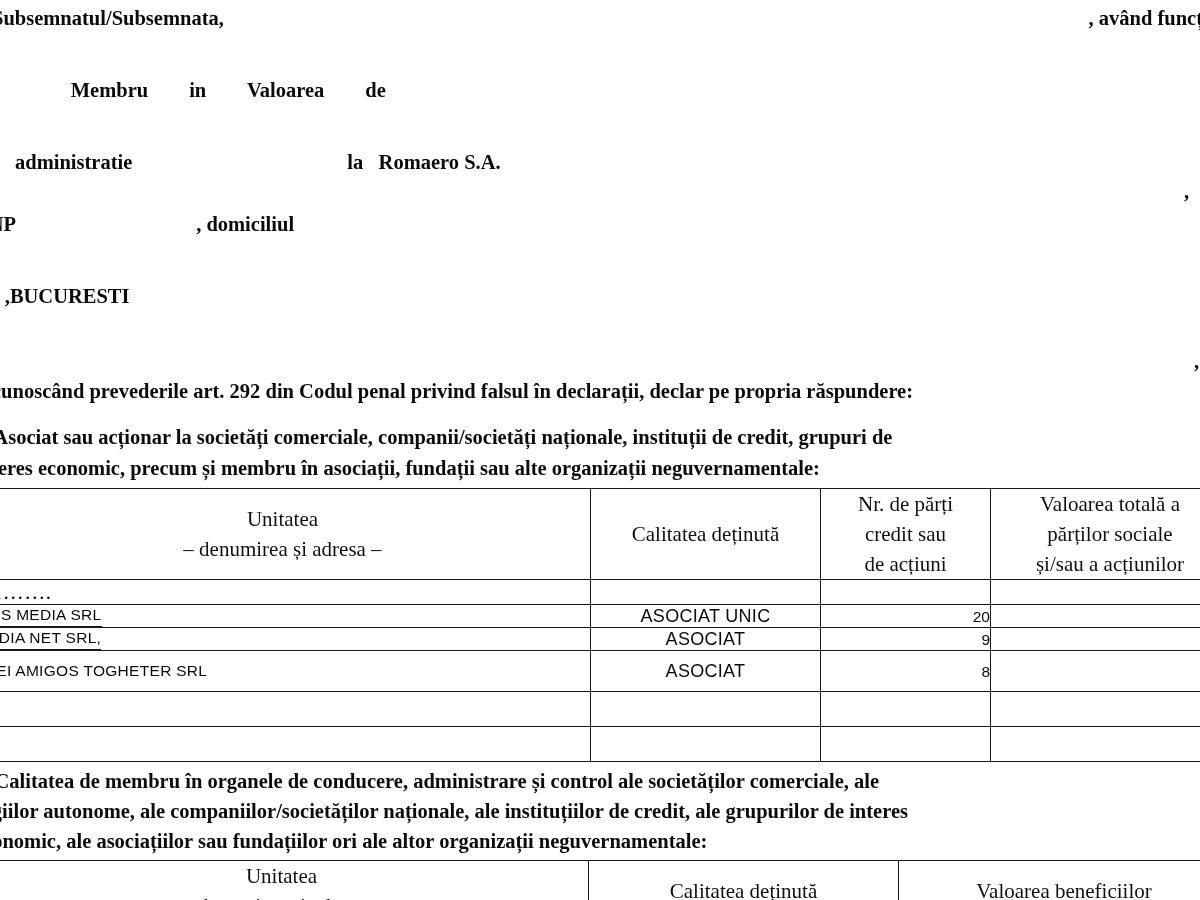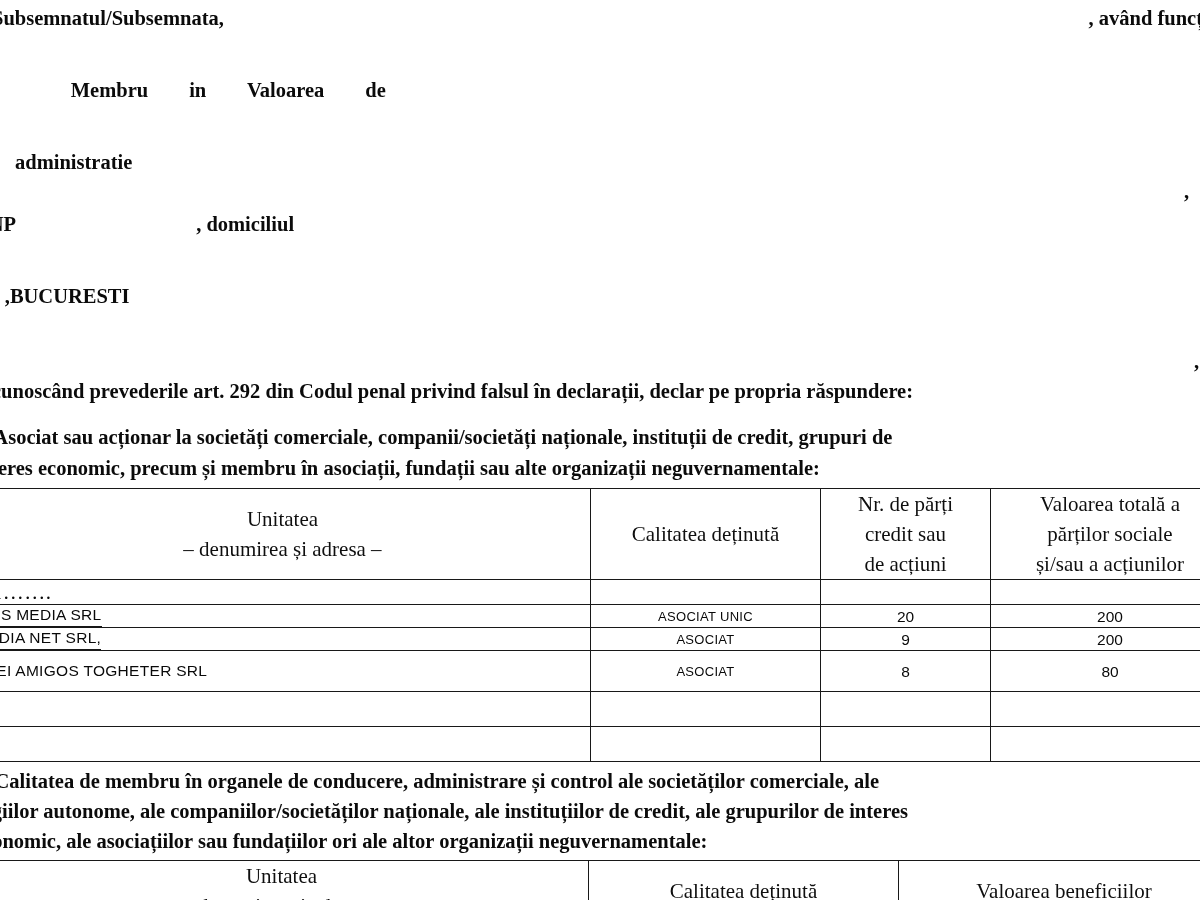--- a/index.html
+++ b/index.html
@@ -107,31 +107,31 @@
   .cell-unit {
     font-family: "Liberation Sans", "DejaVu Sans", sans-serif;
     font-size: 15.5px;
     line-height: 20px;
     padding: 4px 0 4px 18px;
     text-align: left;
     letter-spacing: .3px;
   }
   .cell-mid {
     font-family: "Liberation Sans", "DejaVu Sans", sans-serif;
-    font-size: 13px;
+    font-size: 18px;
     line-height: 19px;
     padding: 4px 4px;
     text-align: center;
     letter-spacing: .3px;
   }
   .cell-num {
     font-family: "Liberation Sans", "DejaVu Sans", sans-serif;
     font-size: 15.5px;
     line-height: 19px;
-    text-align: center;
+    text-align: right;
     padding: 4px 2px;
   }
   .empty-row td { height: 34px; }
 
   
   .ul-name {
     display: inline-block;
     border-bottom: 1.4px solid #1a1a1a;
     padding-bottom: 1px;
   }
@@ -153,20 +153,21 @@
       <span class="seg">, având funcția</span>
     </div>
 
     <div class="intro-line" style="padding-left:48px">
       <span class="seg">Membru        in        Valoarea        de</span>
     </div>
 
     <div class="intro-line row-flex" style="margin-left:-18px">
       <span class="seg">de    administratie</span>
       <span style="width:215px"></span>
+      <span class="seg">la   Romaero S.A.</span>
     </div>
 
     <div class="comma-right">,</div>
 
     <div class="intro-line row-flex" style="margin-left:-18px;margin-top:4px">
       <span class="seg">CNP</span>
       <span style="width:180px"></span>
       <span class="seg">, domiciliul</span>
     </div>
 

